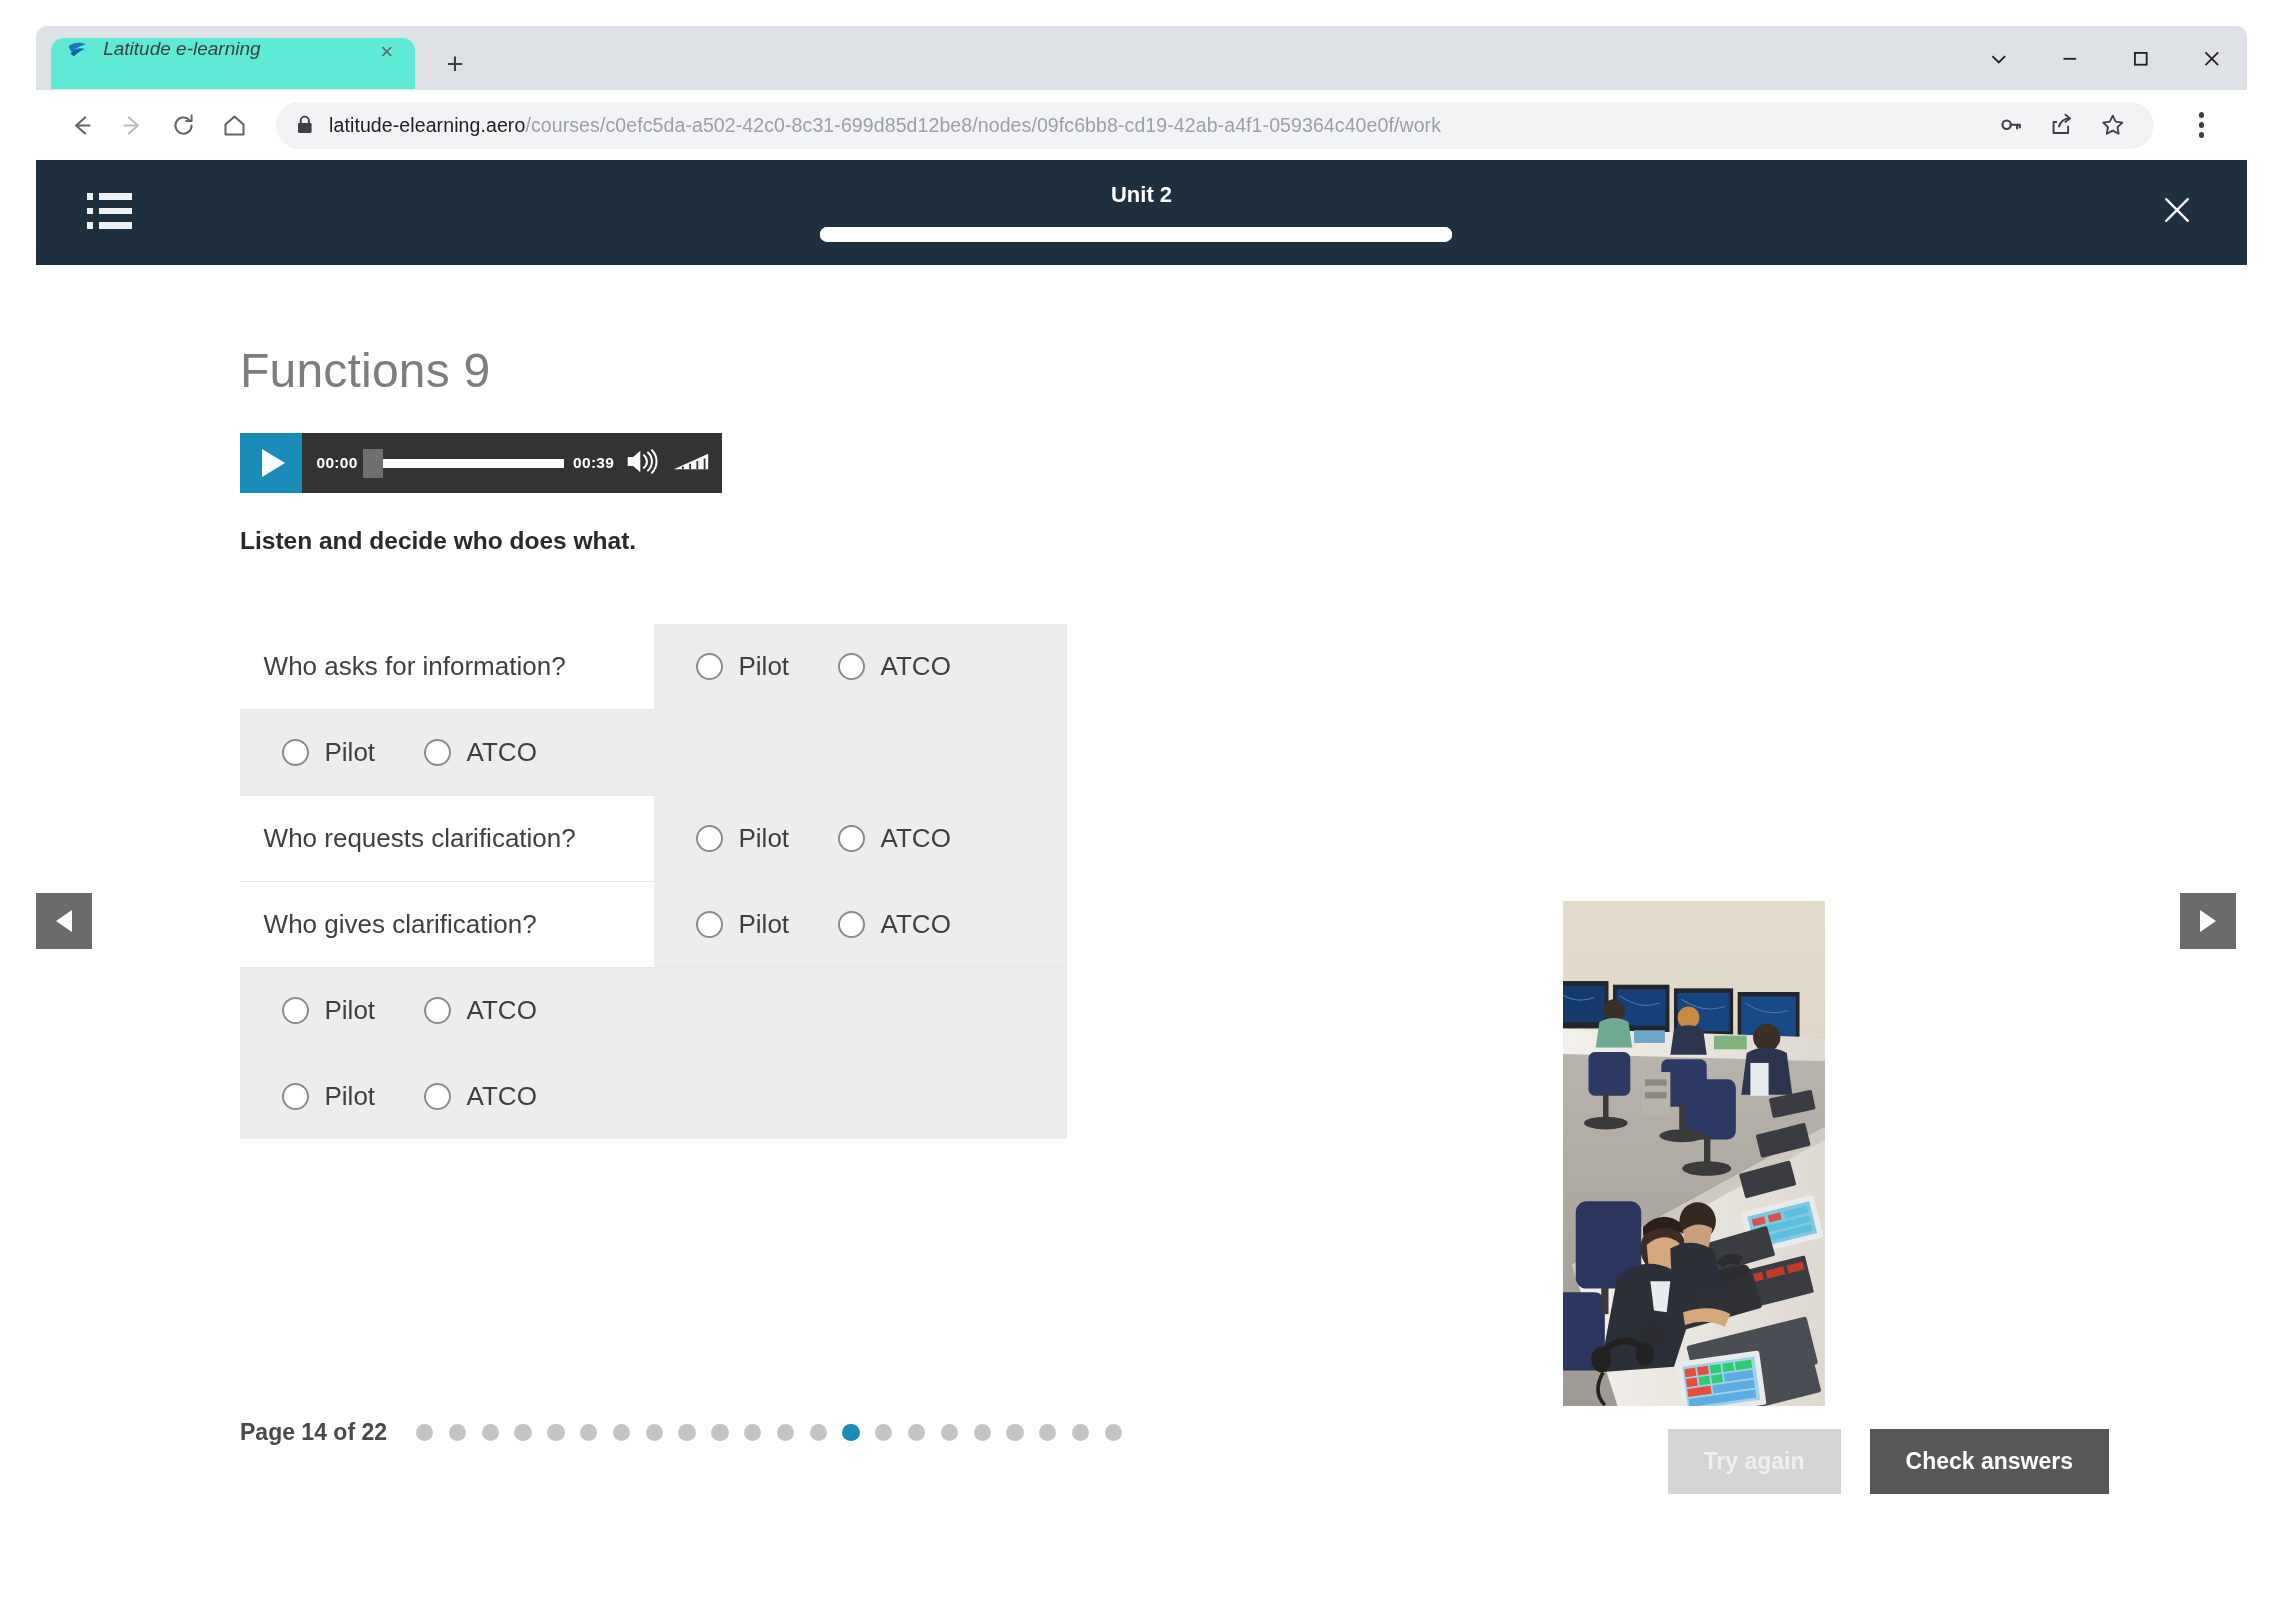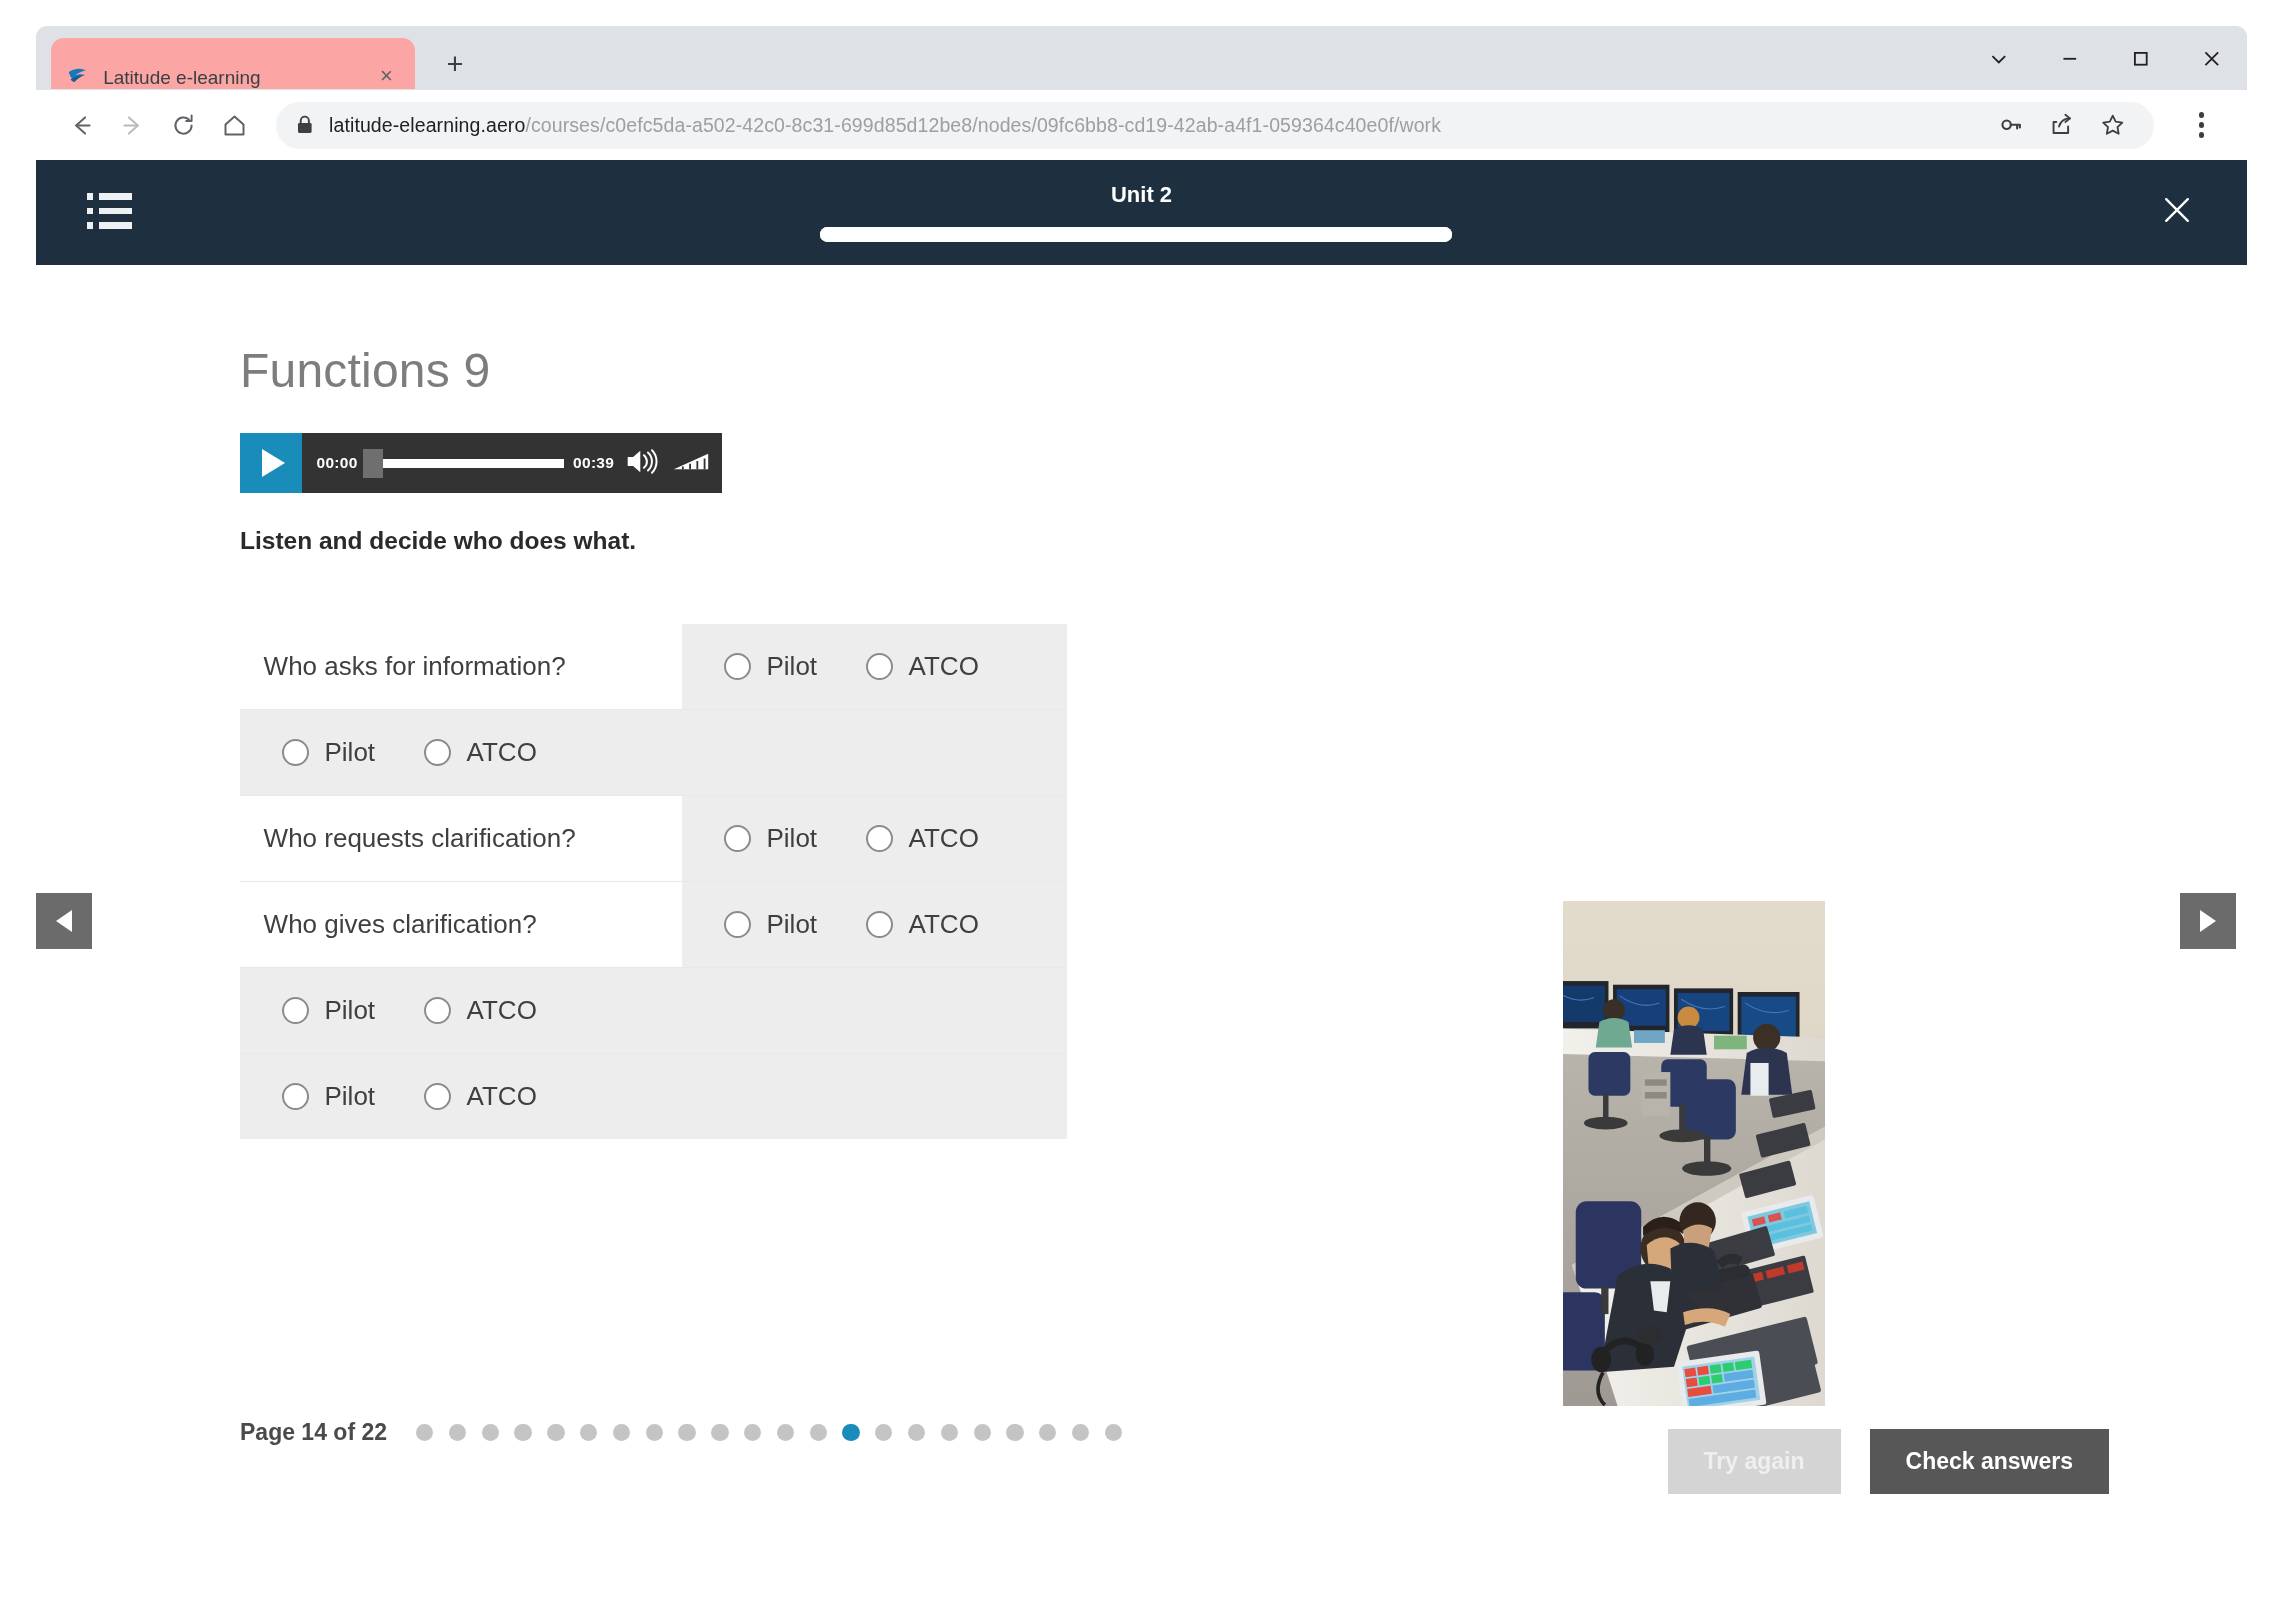--- a/index.html
+++ b/index.html
@@ -14,23 +14,23 @@
   .browser {
     position: absolute; left: 36px; top: 25.5px;
     width: 2211px; height: 135px;
     background: #dee1e6;
     border-top-left-radius: 11px; border-top-right-radius: 11px;
   }
   .tabstrip { position: relative; height: 64px; }
   .tab {
     position: absolute; left: 14.5px; top: 12.7px;
     width: 364px; height: 51px;
-    background: #fca5a5;
+    background: #5eead4;
     border-top-left-radius: 12.7px; border-top-right-radius: 12.7px;
-    display: flex; align-items: flex-end; padding: 0 14.5px;
+    display: flex; align-items: flex-start; padding: 0 14.5px; font-style: italic;
   }
   .tab-favicon { width: 25.5px; height: 25.5px; flex: 0 0 25.5px; margin-right: 12.7px; }
   .tab-title {
     font-size: 19px; color: #3c4043; white-space: nowrap;
     overflow: hidden; text-overflow: ellipsis; flex: 1;
   }
   .tab-close {
     width: 27px; height: 27px; flex: 0 0 27px;
     display: flex; align-items: center; justify-content: center;
     font-size: 22px; color: #5f6368; line-height: 1;
@@ -161,21 +161,21 @@
   .spk { margin-right: 11px; }
   .vol-slider { margin-right: 11.8px; }
 
   .instruction {
     position: absolute; left: 204px; top: 262px;
     font-size: 24.5px; font-weight: bold; color: #2a2a2a;
   }
 
   
   .qtable { position: absolute; left: 204px; top: 359px; width: 827px; }
-  .qrow { display: flex; align-items: center; border-bottom: 1.8px solid #e8e8e8; gap: 28px; }
+  .qrow { display: flex; align-items: center; border-bottom: 1.8px solid #e8e8e8; }
   .qrow:last-child { border-bottom: none; }
   .qcell {
     width: 414px; flex: 0 0 414px;
     background: #ffffff;
     display: flex; align-items: center;
     padding: 0 0 0 23.6px;
     font-size: 26px; color: #3f3f3f;
     height: 85px;
   }
   .acell {

